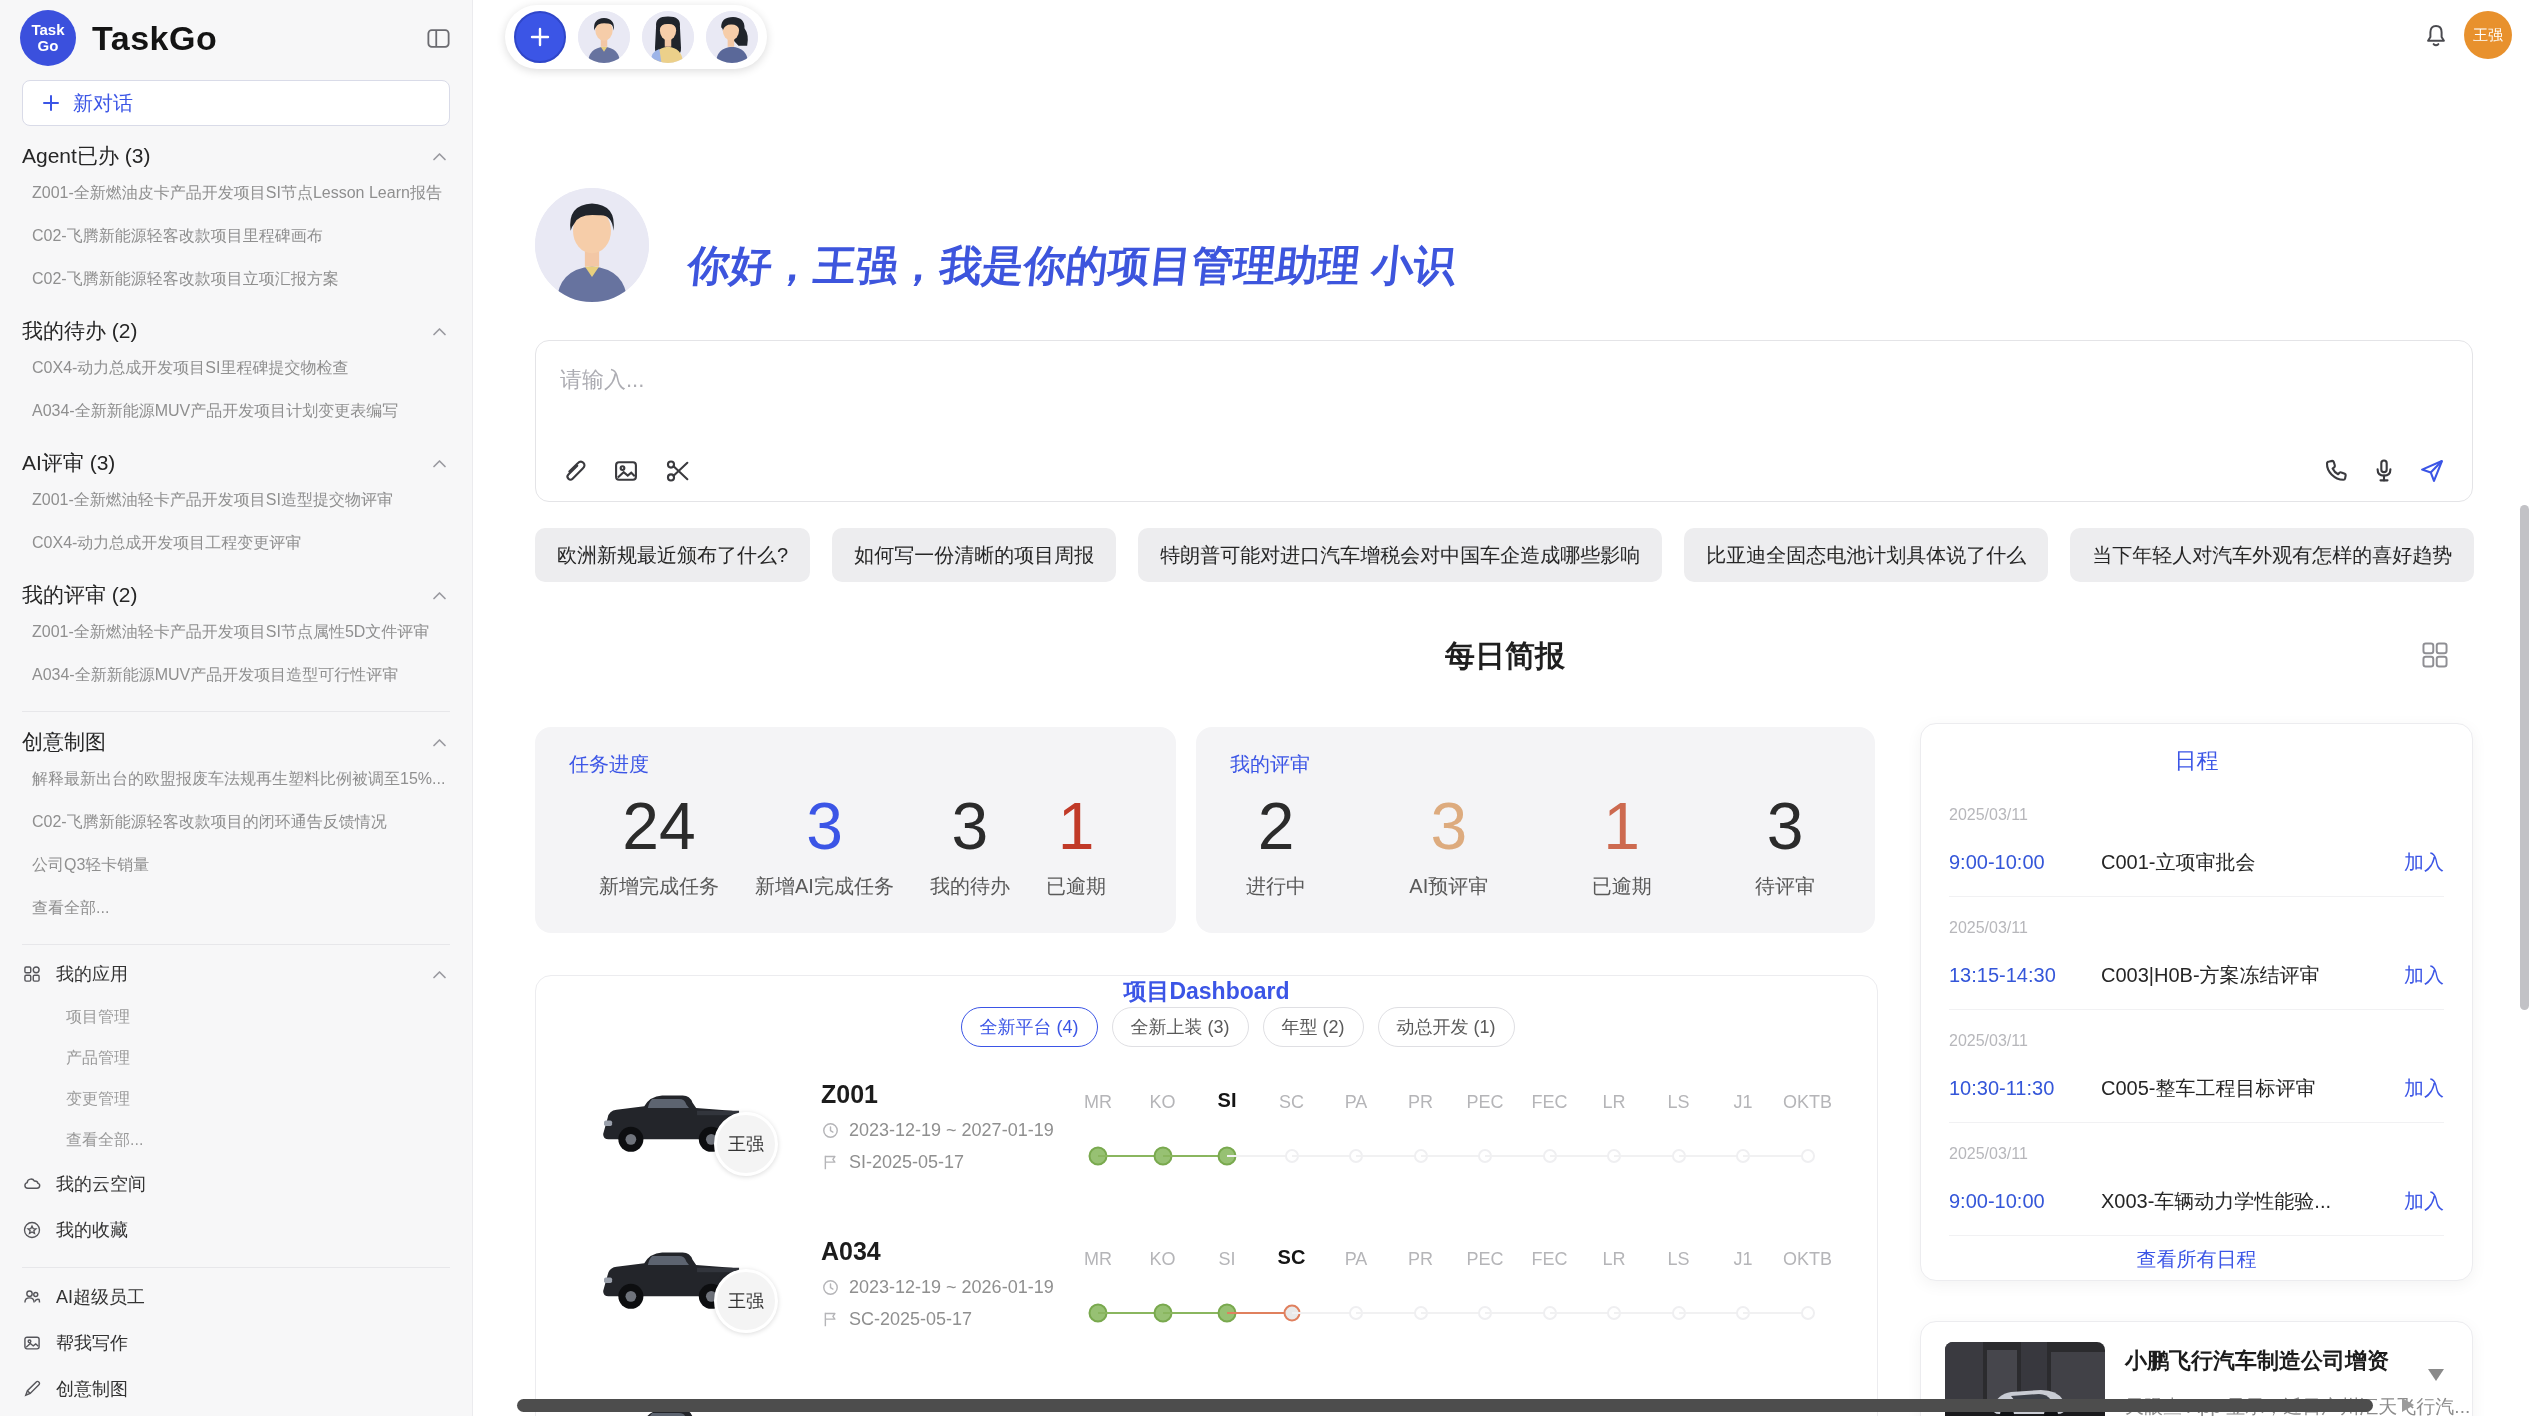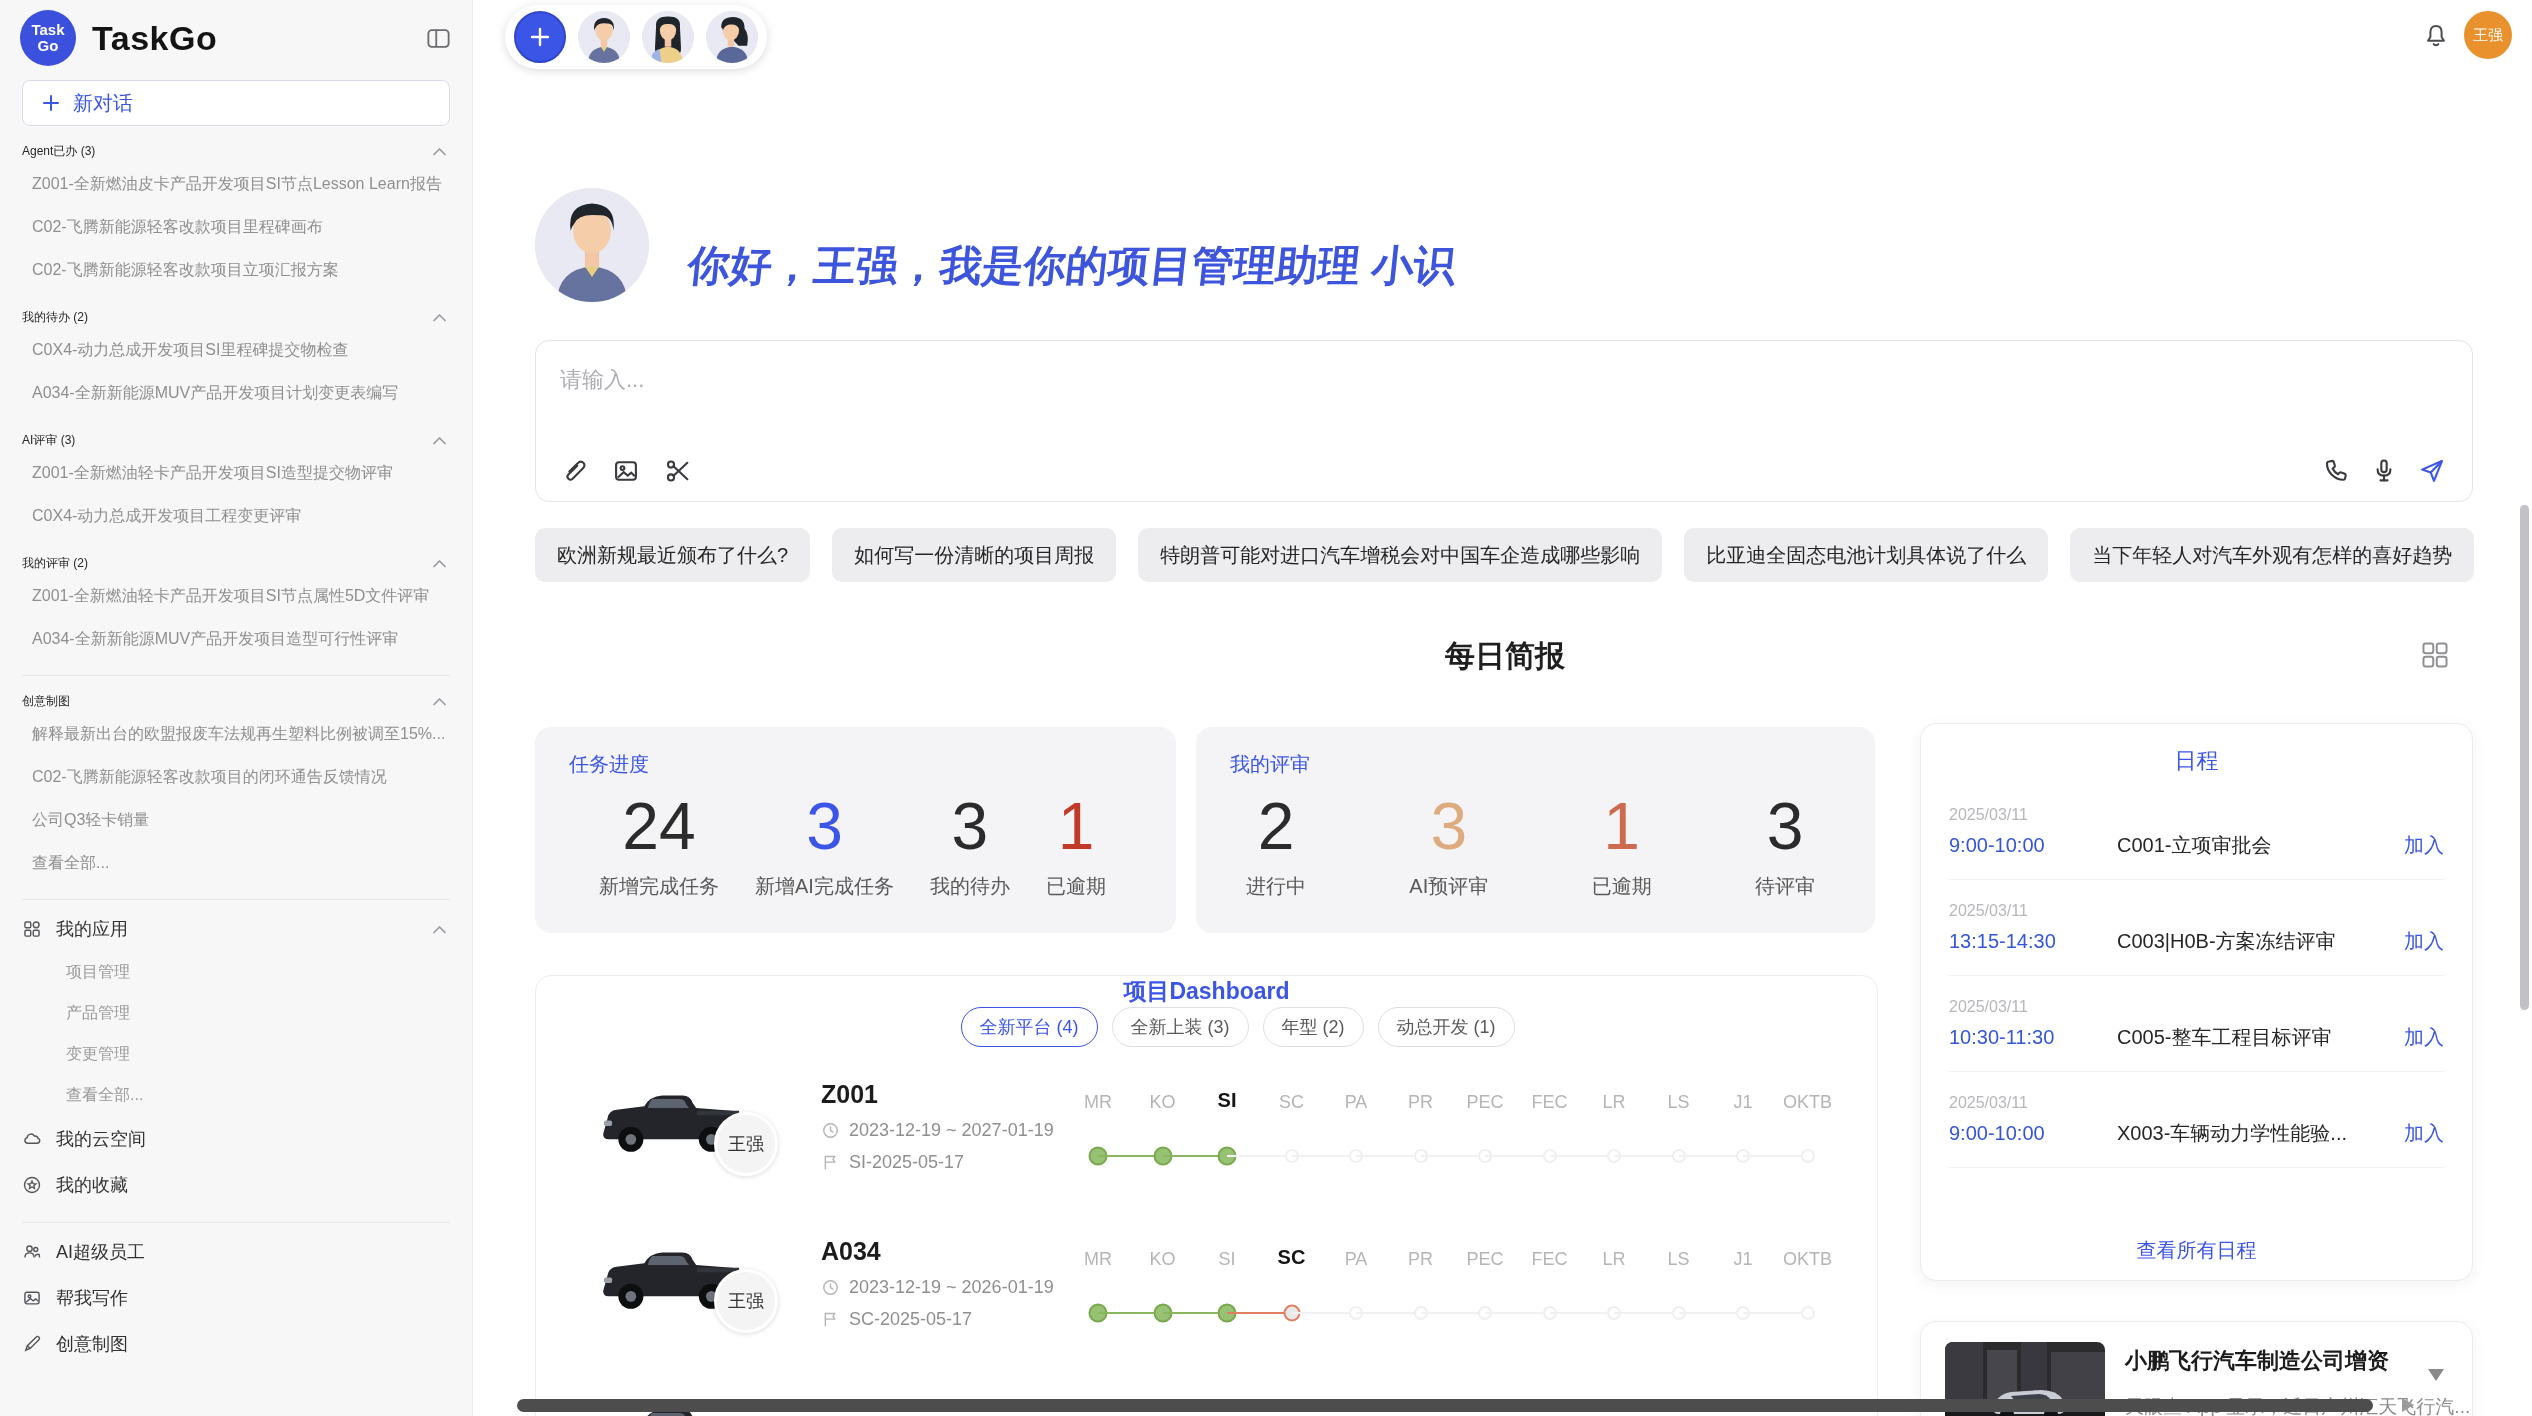--- a/index.html
+++ b/index.html
@@ -12,21 +12,21 @@
   .side-head { display:flex; align-items:center; height:76px; padding:0 20px; }
   .logo { width:56px; height:56px; border-radius:50%; background:#3b50dd; color:#fff;
     display:flex; flex-direction:column; align-items:center; justify-content:center;
     font-size:15px; font-weight:700; line-height:1.05; flex:none; }
   .app-name { margin-left:16px; font-size:34px; font-weight:700; color:#141414; letter-spacing:.5px; }
   .collapse { margin-left:auto; cursor:pointer; display:flex; }
   .new-chat { margin:4px 22px 12px; height:46px; background:#fff; border:1px solid #d9dbe8;
     border-radius:8px; display:flex; align-items:center; gap:12px; padding:0 18px;
     color:#3b55e6; font-size:20px; cursor:pointer; }
   .side-body { padding:0 22px; }
-  .sec-head { display:flex; align-items:center; font-size:12px; color:#262626; margin:16px 0 2px; }
+  .sec-head { display:flex; align-items:center; font-size:21px; color:#262626; margin:16px 0 2px; }
   .sec-head .chev { margin-left:auto; }
   .side-item { font-size:16px; color:#8f8f8f; padding:11px 0 11px 10px; white-space:nowrap;
     overflow:hidden; cursor:pointer; }
   .side-divider { height:1px; background:#e7e7ea; margin:14px 0 6px; }
   .nav-row { display:flex; align-items:center; gap:14px; font-size:18px; color:#333;
     padding:11px 0; cursor:pointer; }
   .nav-row .chev { margin-left:auto; }
   .sub-item { font-size:16px; color:#9a9a9a; padding:10px 0 10px 44px; cursor:pointer; }
   .icon16 { width:20px; height:20px; flex:none; }
 
@@ -114,21 +114,21 @@
   .ms-label.hl { color:#141414; font-weight:700; font-size:20px; top:37px; }
 
   
   .sched { position:absolute; left:1447px; top:723px; width:553px; height:558px; background:#fff;
     border:1px solid #ececef; border-radius:16px; box-shadow:0 4px 16px rgba(0,0,0,.05);
     padding:0 28px; display:flex; flex-direction:column; }
   .sched-title { text-align:center; color:#3b55e6; font-size:22px; padding:22px 0 8px; }
   .sch-item { padding:22px 0 20px; border-bottom:1px solid #f1f1f3; }
   .sch-item:last-of-type { border-bottom:none; }
   .sch-date { font-size:16px; color:#b7b7bb; }
-  .sch-row { display:flex; align-items:center; margin-top:8px;gap:16px; }
+  .sch-row { display:flex; align-items:center; margin-top:25px; }
   .sch-time { font-size:20px; color:#3456d9; width:152px; flex:none; }
   .sch-name { font-size:20px; color:#262626; flex:1; white-space:nowrap; overflow:hidden; }
   .sch-join { font-size:20px; color:#3b55e6; cursor:pointer; }
   .sched-all { text-align:center; color:#3b55e6; font-size:20px; padding:10px 0 16px; cursor:pointer; margin-top:auto; }
 
   
   .news { position:absolute; left:1447px; top:1321px; width:553px; height:190px; background:#fff;
     border:1px solid #ececef; border-radius:16px; box-shadow:0 4px 16px rgba(0,0,0,.05);
     padding:20px 24px; display:flex; gap:20px; }
   .news-img { width:160px; height:94px; border-radius:8px; overflow:hidden; flex:none; }

